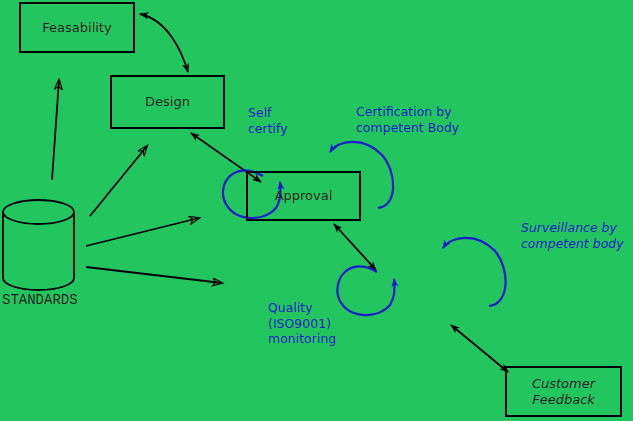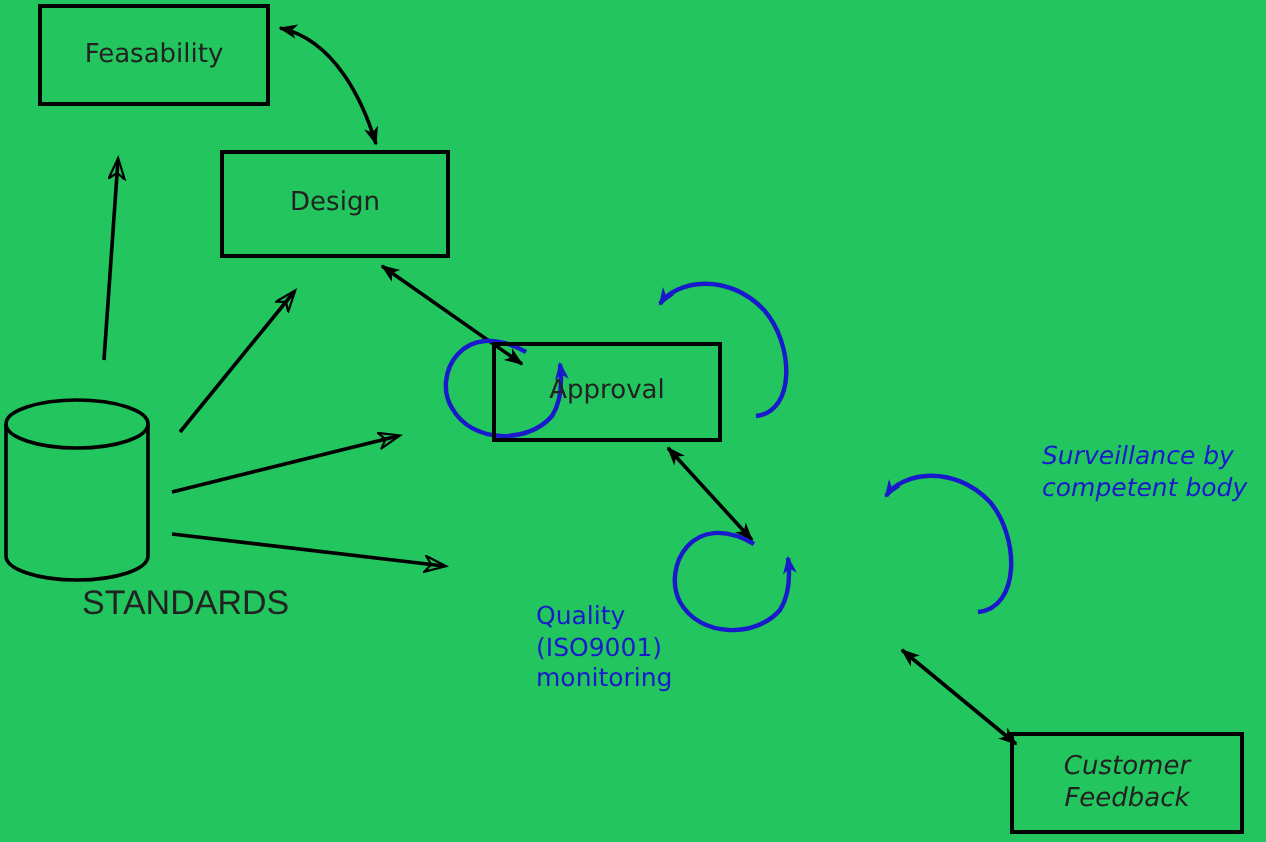--- a/index.html
+++ b/index.html
@@ -39,24 +39,23 @@
     line-height: 16px;
     font-family: "DejaVu Sans", "Liberation Sans", sans-serif;
   }
   .node-label {
     display: block;
     white-space: pre-line;
   }
   .store-label {
     position: absolute;
     color: #222222;
-    font-size: 17px;
-    font-family: Liberation Sans, sans-serif;
+    font-size: 14px;
+    font-family: Liberation Mono, monospace;
     white-space: nowrap;
-    margin-left: 39px;
   }
   .annotation {
     position: absolute;
     color: #1a1acc;
     font-size: 12.5px;
     line-height: 15.5px;
     font-family: "DejaVu Sans", "Liberation Sans", sans-serif;
     white-space: pre-line;
   }
 </style>
@@ -150,21 +149,25 @@
   </div>
 
 
   <div class="node-box" style="left:505px; top:366px; width:117px; height:51px;font-style:italic;">
     <span class="node-label">Customer
 Feedback</span>
   </div>
 
   <div class="store-label" style="left:2px; top:292px;">STANDARDS</div>
 
+  <div class="annotation" style="left:248px; top:105px;">Self
+certify</div>
 
+  <div class="annotation" style="left:356px; top:104px;">Certification by
+competent Body</div>
 
   <div class="annotation" style="left:521px; top:220px;font-style:italic;">Surveillance by
 competent body</div>
 
   <div class="annotation" style="left:268px; top:300px;">Quality
 (ISO9001)
 monitoring</div>
 
 </div>
 

